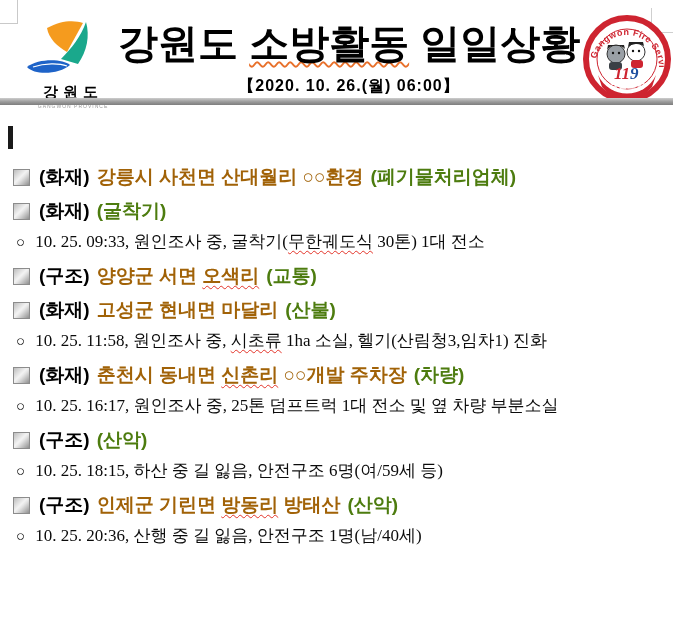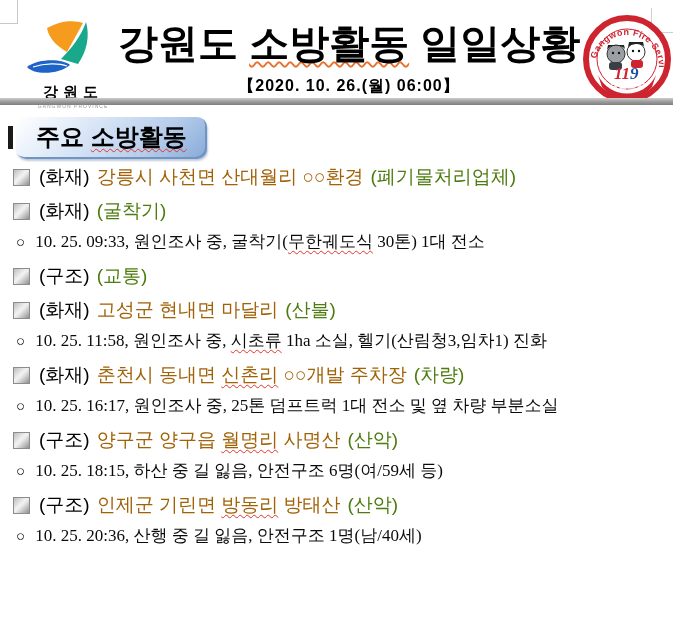--- a/index.html
+++ b/index.html
@@ -24,21 +24,21 @@
   .content{position:absolute;left:0;top:114px;width:673px;}
   .section-row{position:relative;height:42px;margin-bottom:8px;}
   .left-tick{position:absolute;left:8px;top:12px;width:5px;height:23px;background:#1a1a1a;}
   .section-box{position:absolute;left:16px;top:3px;padding:4px 20px 6px 20px;border-radius:10px;
                font-size:24px;font-weight:bold;white-space:nowrap;
                background:linear-gradient(135deg,#ffffff 0%,#dbe7f7 35%,#b7cdeb 70%,#86a9d8 100%);
                box-shadow:inset -2px -2px 0 #6f94c6, 1px 2px 2px rgba(120,140,170,.45);}
   
   .incidents{padding:2px 6px 0 13px;}
   .incident{margin-bottom:12px;}
-  .inc-header{display:flex;align-items:center;font-weight:normal;font-size:19px;line-height:22px;white-space:nowrap;}
+  .inc-header{display:flex;align-items:center;font-weight:bold;font-size:19px;line-height:22px;white-space:nowrap;}
   .bullet{flex:0 0 auto;width:15px;height:15px;margin-right:9px;border:1px solid #8c8c8c;
           background:linear-gradient(135deg,#bdbdbd 0%,#f3f3f3 45%,#e6e6e6 55%,#8f8f8f 100%);}
   .inc-type{color:#000;margin-right:7px;}
   .inc-loc{color:#a16207;margin-right:7px;}
   .inc-tag{color:#4d7c0f;}
   .inc-detail{font-family:"Liberation Serif","DejaVu Serif",serif;font-size:17px;color:#0b0b0b;
               margin:9px 0 0 3px;white-space:nowrap;line-height:21px;}
   .detail-bullet{font-size:15px;margin-right:6px;}
   
   .sq{text-decoration-line:underline;text-decoration-style:wavy;text-decoration-color:#e3342a;
@@ -97,21 +97,20 @@
       <path d="M 15,60 A 32,32 0 0 0 73,60 L 69,72 A 32,32 0 0 1 19,72 Z" fill="#CE2430"></path>
       <text x="44" y="73" text-anchor="middle" font-size="9" font-weight="bold" fill="#ffffff" font-family="Liberation Sans, sans-serif">강원소방</text>
     </svg>
   </div>
 
   <div class="divider"></div>
 
   <div class="content">
     <div class="section-row">
       <div class="left-tick"></div>
-      <div class="section-box"><span>주요 </span><span class="sq">소방활동</span></div>
     </div>
 
     <div class="incidents" id="incidents">
   <div class="incident">
     <div class="inc-header">
       <span class="bullet"></span>
       <span class="inc-type">(화재)</span>
       <span class="inc-loc"><span>강릉시 사천면 산대월리 ○○환경</span></span>
       <span class="inc-tag">(폐기물처리업체)</span>
     </div>
@@ -126,20 +125,21 @@
     <div class="inc-detail">
       <span class="detail-bullet">○</span>
       <span class="detail-text"><span>10. 25. 09:33, 원인조사 중, 굴착기(</span><span class="sq">무한궤도식</span><span> 30톤) 1대 전소</span></span>
     </div>
   </div>
 
   <div class="incident">
     <div class="inc-header">
       <span class="bullet"></span>
       <span class="inc-type">(구조)</span>
+      <span class="inc-loc"><span>양양군 서면 </span><span class="sq">오색리</span></span>
       <span class="inc-tag">(교통)</span>
     </div>
   </div>
 
   <div class="incident">
     <div class="inc-header">
       <span class="bullet"></span>
       <span class="inc-type">(화재)</span>
       <span class="inc-loc"><span>고성군 현내면 마달리</span></span>
       <span class="inc-tag">(산불)</span>
@@ -160,21 +160,20 @@
     <div class="inc-detail">
       <span class="detail-bullet">○</span>
       <span class="detail-text"><span>10. 25. 16:17, 원인조사 중, 25톤 덤프트럭 1대 전소 및 옆 차량 부분소실</span></span>
     </div>
   </div>
 
   <div class="incident">
     <div class="inc-header">
       <span class="bullet"></span>
       <span class="inc-type">(구조)</span>
-      <span class="inc-loc"><span>양구군 양구읍 </span><span class="sq">월명리</span><span> 사명산</span></span>
       <span class="inc-tag">(산악)</span>
     </div>
     <div class="inc-detail">
       <span class="detail-bullet">○</span>
       <span class="detail-text"><span>10. 25. 18:15, 하산 중 길 잃음, 안전구조 6명(여/59세 등)</span></span>
     </div>
   </div>
 
   <div class="incident">
     <div class="inc-header">

